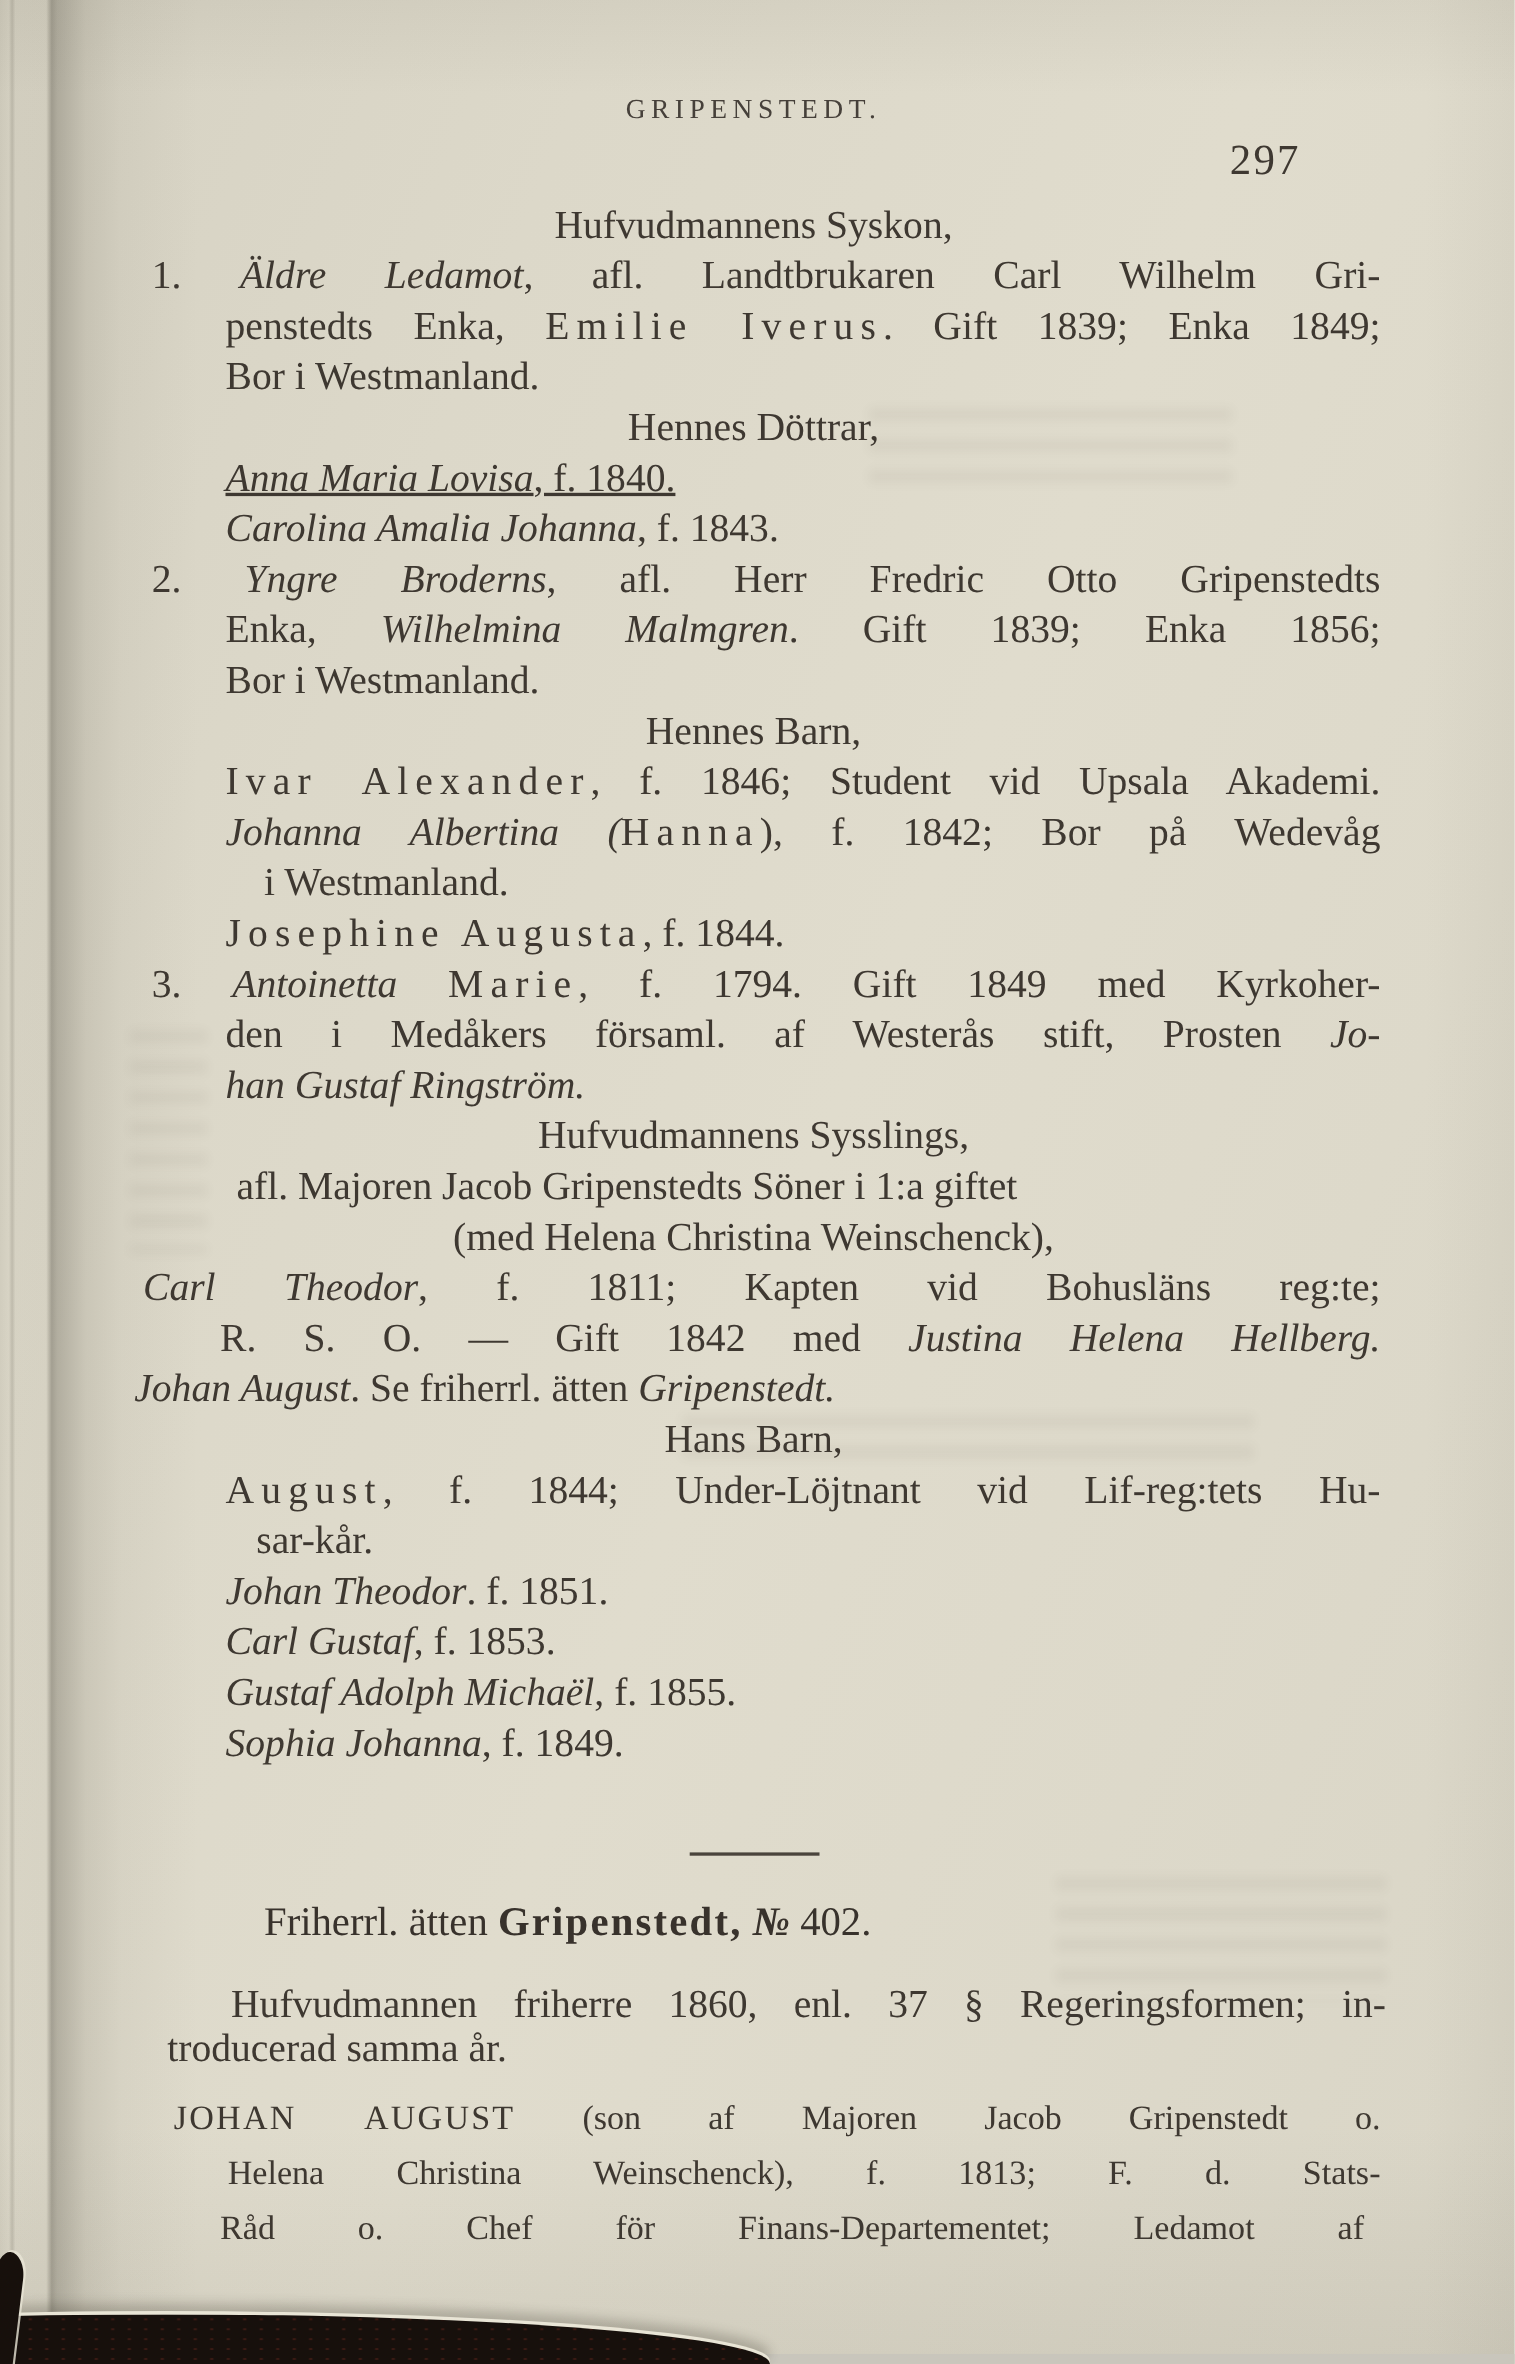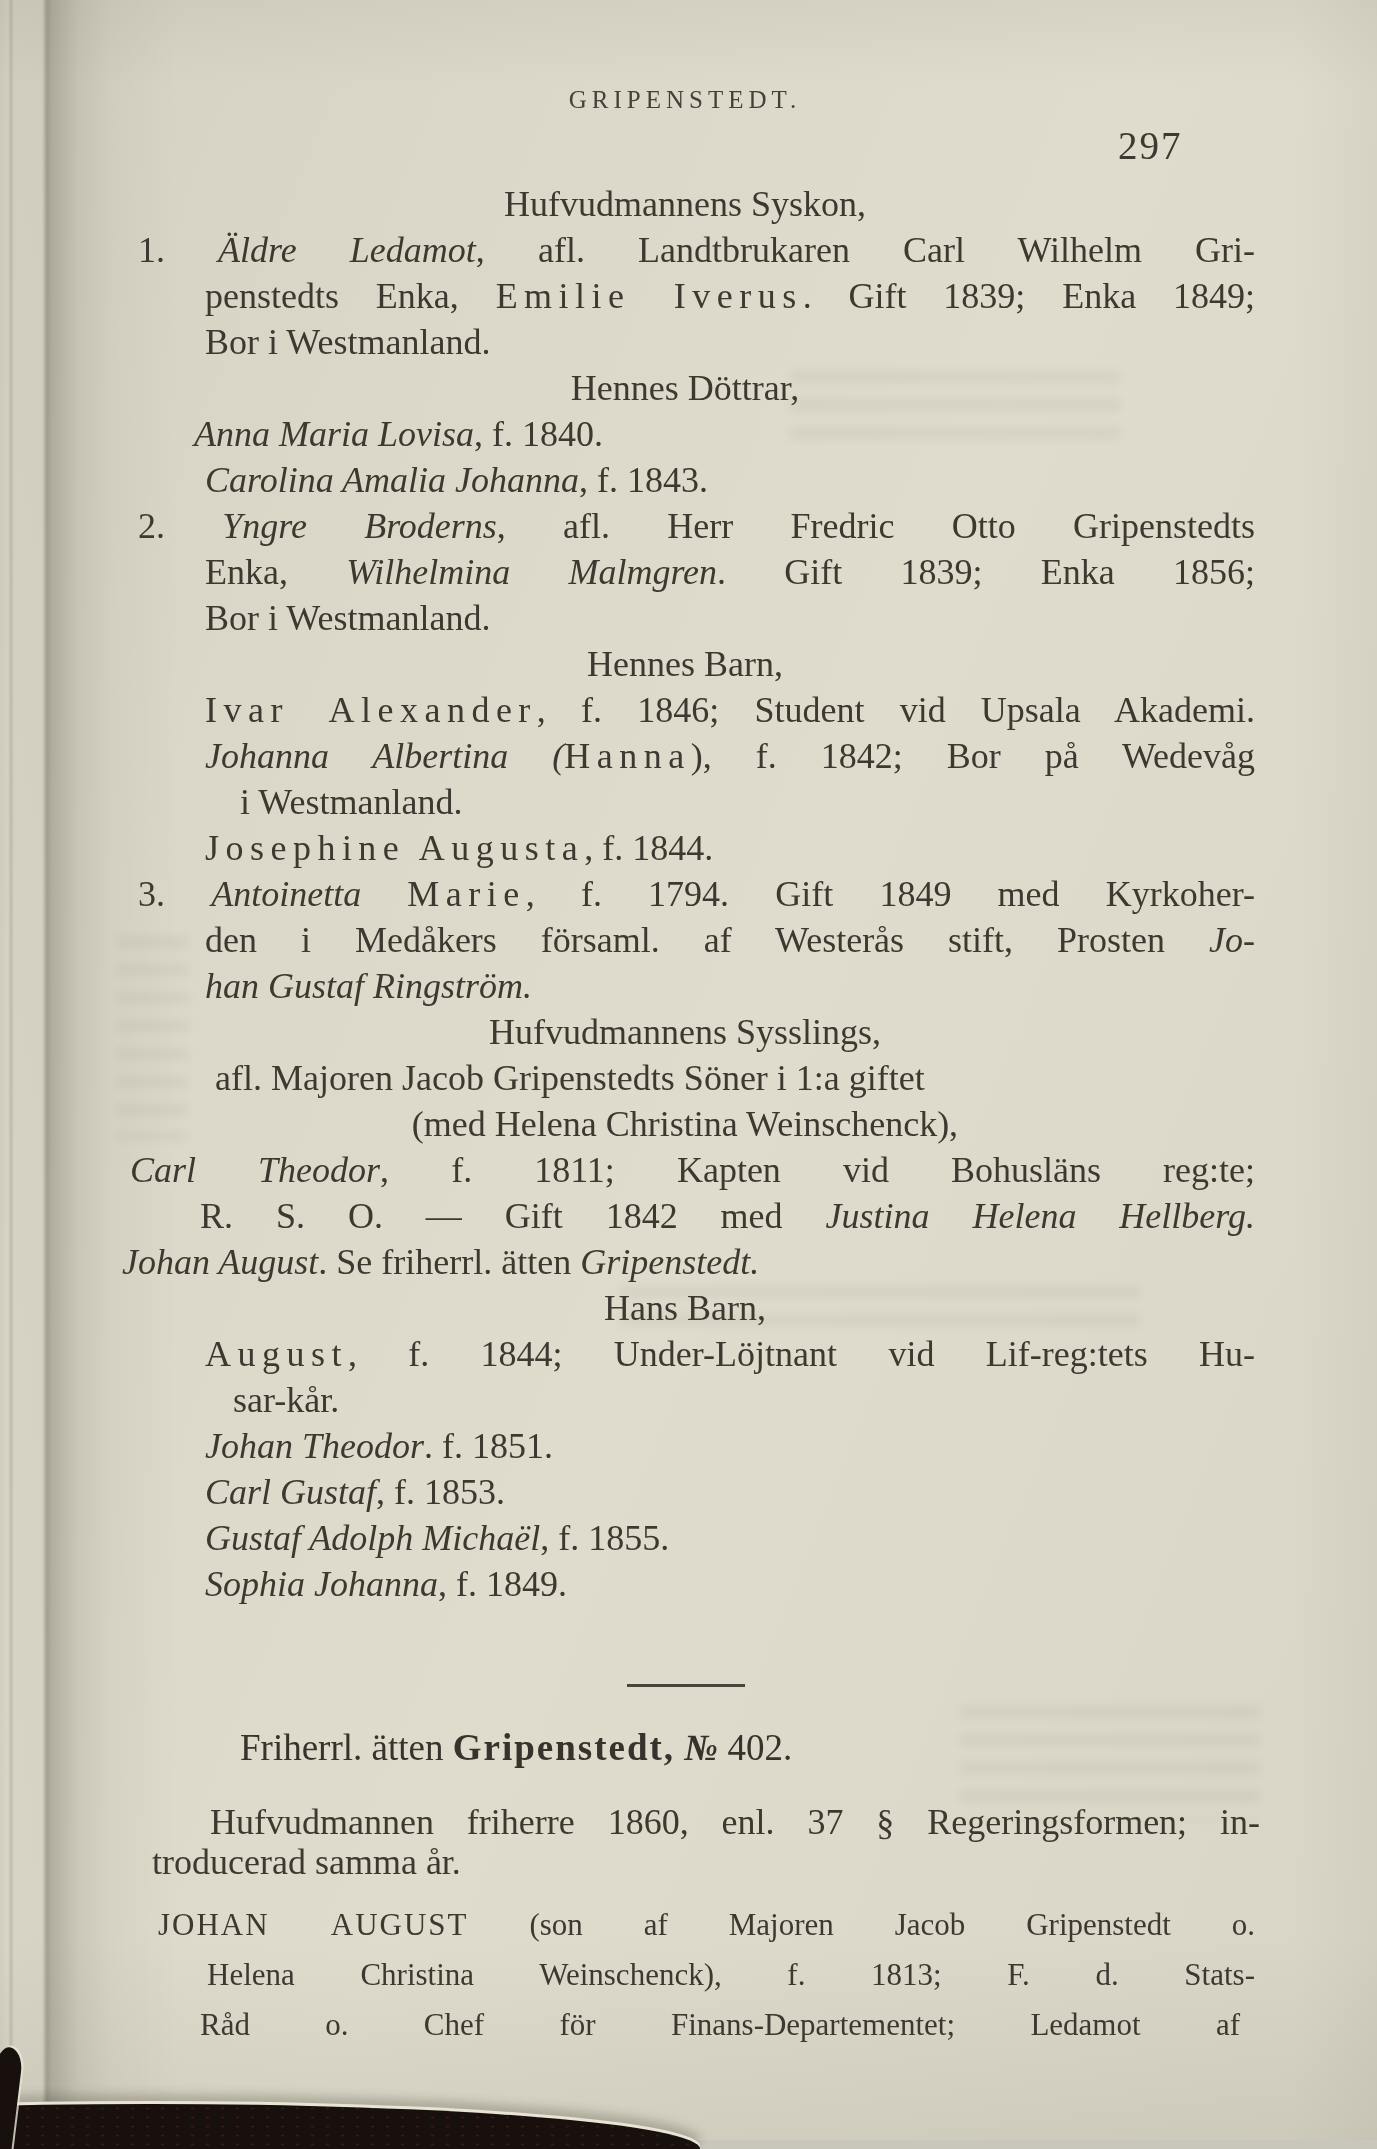--- a/index.html
+++ b/index.html
@@ -78,21 +78,21 @@
 
 <div class="running-header">GRIPENSTEDT.</div>
 <div class="page-number">297</div>
 
 <div id="lines-layer">
     <div class="line c" style="top: 184px;"><span class="s-n">Hufvudmannens Syskon,</span></div>
     <div class="line j" style="top: 230px; left: 138px; width: 1117px;"><span class="s-n">1. </span><span class="s-i">Äldre Ledamot</span><span class="s-n">, afl. Landtbrukaren Carl Wilhelm Gri-</span></div>
     <div class="line j" style="top: 276px; left: 205px; width: 1050px;"><span class="s-n">penstedts Enka, </span><span class="s-is">Emilie Iverus</span><span class="s-n">. Gift 1839; Enka 1849;</span></div>
     <div class="line" style="top: 322px; left: 205px;"><span class="s-n">Bor i Westmanland.</span></div>
     <div class="line c" style="top: 368px;"><span class="s-n">Hennes Döttrar,</span></div>
-    <div class="line" style="top: 414px; left: 194px;"><span class="s-i">Anna Maria Lovisa</span><span class="s-n">, f. 1840.</span></div>
+    <div class="line" style="top: 414px; left: 205px; text-decoration: underline;"><span class="s-i">Anna Maria Lovisa</span><span class="s-n">, f. 1840.</span></div>
     <div class="line" style="top: 460px; left: 205px;"><span class="s-i">Carolina Amalia Johanna</span><span class="s-n">, f. 1843.</span></div>
     <div class="line j" style="top: 506px; left: 138px; width: 1117px;"><span class="s-n">2. </span><span class="s-i">Yngre Broderns</span><span class="s-n">, afl. Herr Fredric Otto Gripenstedts</span></div>
     <div class="line j" style="top: 552px; left: 205px; width: 1050px;"><span class="s-n">Enka, </span><span class="s-i">Wilhelmina Malmgren</span><span class="s-n">. Gift 1839; Enka 1856;</span></div>
     <div class="line" style="top: 598px; left: 205px;"><span class="s-n">Bor i Westmanland.</span></div>
     <div class="line c" style="top: 644px;"><span class="s-n">Hennes Barn,</span></div>
     <div class="line j" style="top: 690px; left: 205px; width: 1050px;"><span class="s-is">Ivar Alexander</span><span class="s-n">, f. 1846; Student vid Upsala Akademi.</span></div>
     <div class="line j" style="top: 736px; left: 205px; width: 1050px;"><span class="s-i">Johanna Albertina (</span><span class="s-is">Hanna</span><span class="s-n">), f. 1842; Bor på Wedevåg</span></div>
     <div class="line" style="top: 782px; left: 240px;"><span class="s-n">i Westmanland.</span></div>
     <div class="line" style="top: 828px; left: 205px;"><span class="s-is">Josephine Augusta</span><span class="s-n">, f. 1844.</span></div>
     <div class="line j" style="top: 874px; left: 138px; width: 1117px;"><span class="s-n">3. </span><span class="s-i">Antoinetta </span><span class="s-is">Marie</span><span class="s-n">, f. 1794. Gift 1849 med Kyrkoher-</span></div>

